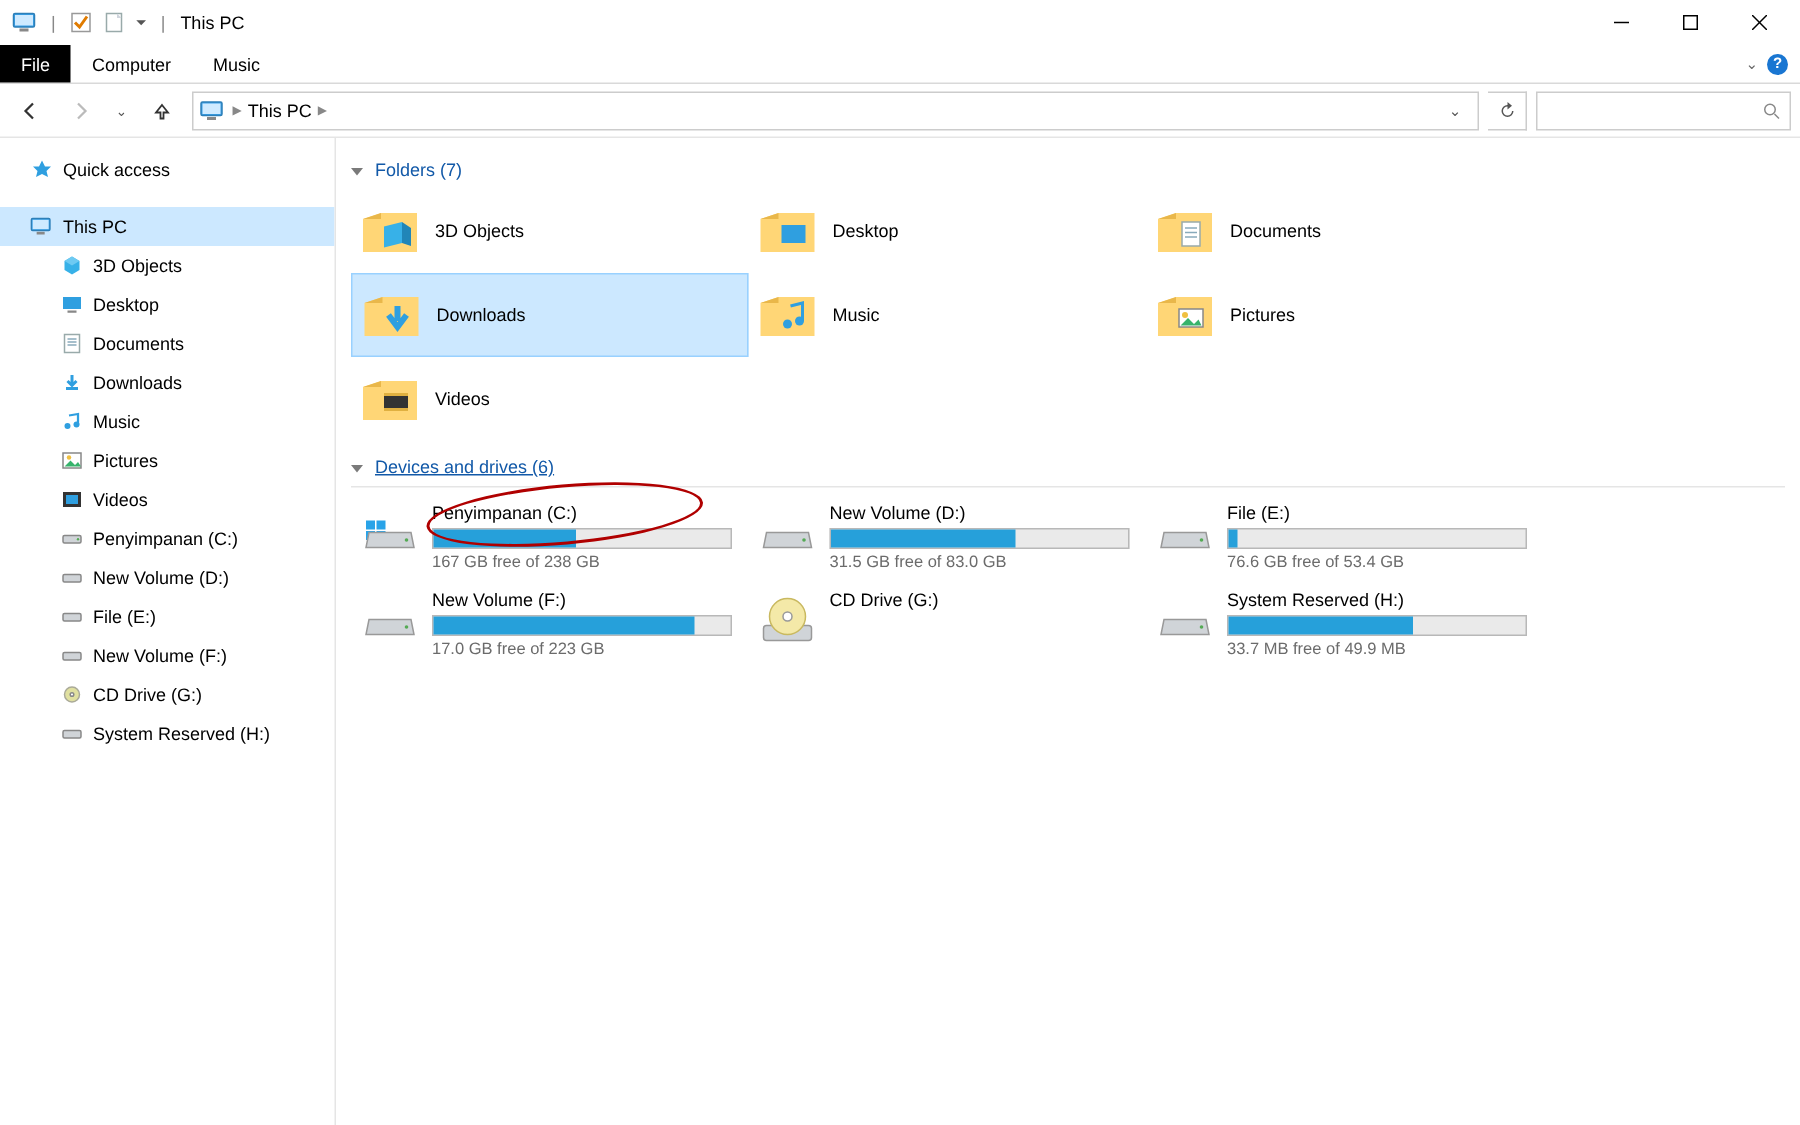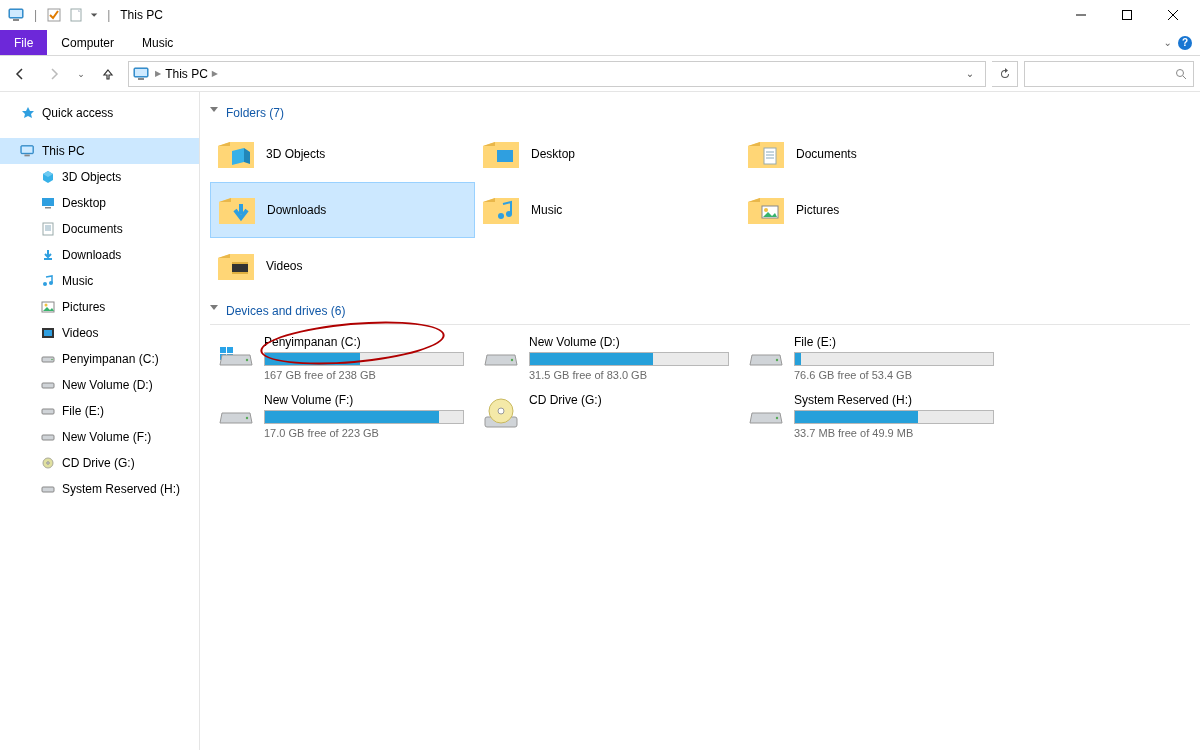--- a/index.html
+++ b/index.html
@@ -12,21 +12,21 @@
   .titlebar .sep { color: #888; margin: 0 4px; }
   .titlebar .title { margin-left: 6px; flex: none; }
   .titlebar .spacer { flex: 1; }
   .win-controls { display: flex; }
   .win-controls div { width: 46px; height: 30px; display: flex; align-items: center; justify-content: center; }
   .win-controls svg { width: 10px; height: 10px; }
 
   
   .ribbon { display: flex; align-items: stretch; height: 26px; border-bottom: 1px solid #d9d9d9; background:#fff; }
   .ribbon .tab { padding: 0 14px; display: flex; align-items: center; cursor: default; }
-  .ribbon .tab.file { background: #6d28d9; color: #fff; font-size: 12px; }
+  .ribbon .tab.file { background: #000000; color: #fff; font-size: 12px; }
   .ribbon .spacer { flex: 1; }
   .ribbon .right { display:flex; align-items:center; gap:6px; padding-right:8px; }
   .ribbon .chevron-small { font-size:10px; color:#666; }
   .ribbon .help-icon { width:14px; height:14px; border-radius:50%; background:#1976d2; color:#fff; display:flex; align-items:center; justify-content:center; font-size:10px; font-weight:bold;}
 
   
   .navbar { display: flex; align-items: center; height: 36px; padding: 4px 6px; gap: 6px; border-bottom: 1px solid #e5e5e5; }
   .navbar .navbtn { width: 28px; height: 28px; display:flex; align-items:center; justify-content:center; color:#555; }
   .navbar .navbtn.disabled { color:#bbb; }
   .addressbar { flex: 1; height: 26px; border: 1px solid #ccc; display:flex; align-items:center; padding: 0 4px; gap:4px; background:#fff;}
@@ -35,30 +35,30 @@
   .addressbar .spacer { flex:1; }
   .addressbar .addr-btn { width:22px; height:22px; display:flex; align-items:center; justify-content:center; color:#555; font-size:10px;}
   .refresh-btn { width:26px;height:26px;border:1px solid #ccc;border-left:none;display:flex;align-items:center;justify-content:center;color:#555;}
   .searchbox { width:170px; height:26px; border:1px solid #ccc; display:flex; align-items:center; padding:0 6px; color:#888;}
   .searchbox .sicon { margin-left:auto; }
 
   
   .body { display:flex; height: calc(750px - 30px - 26px - 36px); }
 
   
-  .tree { width: 200px; border-right: 1px solid #e5e5e5; padding-top: 8px; overflow:hidden;}
+  .tree { width: 224px; border-right: 1px solid #e5e5e5; padding-top: 8px; overflow:hidden;}
   .tree .item { display:flex; align-items:center; height:26px; padding-left:20px; gap:6px; cursor:default; }
   .tree .item.indent { padding-left: 40px; }
   .tree .item.selected { background:#cce8ff; }
   .tree .item .ticon { width:16px; height:16px; display:flex; align-items:center; justify-content:center; flex:none; }
   .tree .gap { height:12px; }
 
   
   .content { flex:1; padding: 8px 10px; overflow:auto; }
-  .group-header { color:#1259a8; font-size:13px; display:flex; align-items:flex-start; gap:4px; margin:6px 0 6px 0; cursor:default; }
+  .group-header { color:#1259a8; font-size:13px; display:flex; align-items:center; gap:4px; margin:6px 0 6px 0; cursor:default; }
   .group-header::before { content:""; display:inline-block; width:0; height:0; border-left:4px solid transparent; border-right:4px solid transparent; border-top:5px solid #7a7a7a; margin-right:4px; transform: translateY(1px);}
   .hrline { border-top:1px solid #e5e5e5; margin: 4px 0 8px 0; margin-left: 0; }
   .grid { display:flex; flex-wrap:wrap; }
   .folder-item { width: 265px; height:56px; display:flex; align-items:center; gap:10px; padding:4px 6px; }
   .folder-item.selected { background:#cce8ff; border:1px solid #99d1ff; }
   .folder-item .ficon { width:40px; height:40px; display:flex; align-items:center; justify-content:center; }
   .folder-item .label { font-size:12px; }
 
   .drive-item { width:265px; padding:2px 6px 10px 6px; display:flex; gap:8px; position:relative;}
   .drive-item .dicon { width:40px; height:40px; display:flex; align-items:center; justify-content:center; flex:none; }
@@ -405,21 +405,21 @@
               <path d="M2 10 L14 6 L14 10 Z" fill="#e9b74a"></path>
               <rect x="16" y="14" width="16" height="12" fill="#333"></rect>
               <rect x="16" y="14" width="16" height="2" fill="#e0b040"></rect>
               <rect x="16" y="24" width="16" height="2" fill="#e0b040"></rect>
             </svg>
           </span>
         <span class="label">Videos</span>
       </div>
     </div>
 
-    <div class="group-header" style="margin-top:10px;">
+    <div class="group-header" style="margin-top:10px;text-decoration:underline;">
       <span>Devices and drives (6)</span>
     </div>
     <div class="hrline"></div>
 
     <div class="grid" id="drives-grid">
         <div class="drive-item">
           <span class="dicon">
             <svg width="36" height="28" viewBox="0 0 36 28">
               <rect x="2" y="6" width="6" height="6" fill="#29a3e8"></rect>
               <rect x="9" y="6" width="6" height="6" fill="#29a3e8"></rect>

